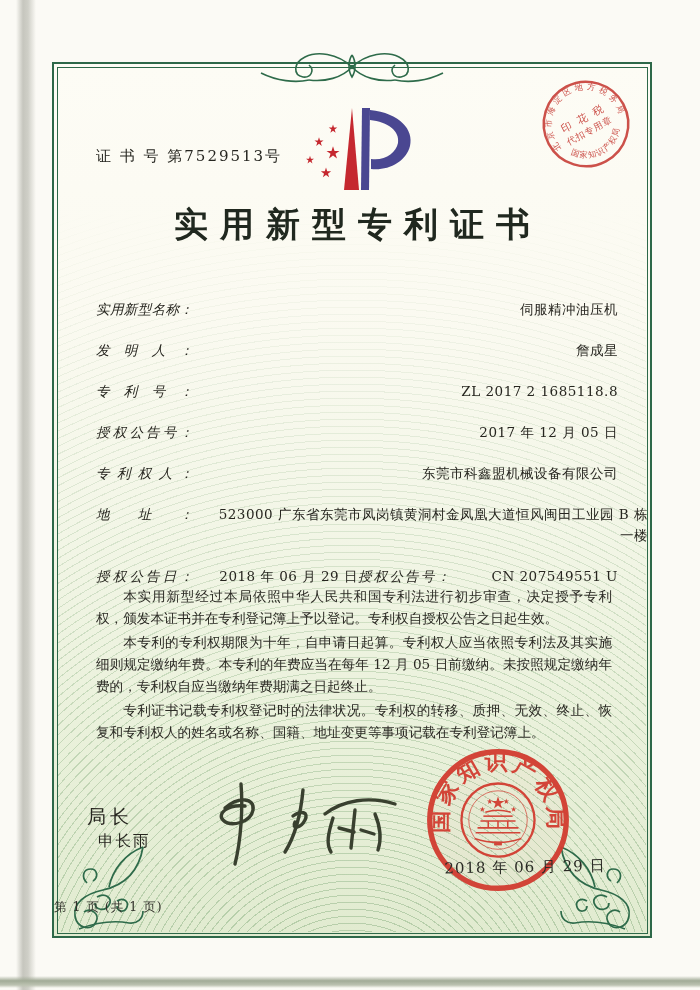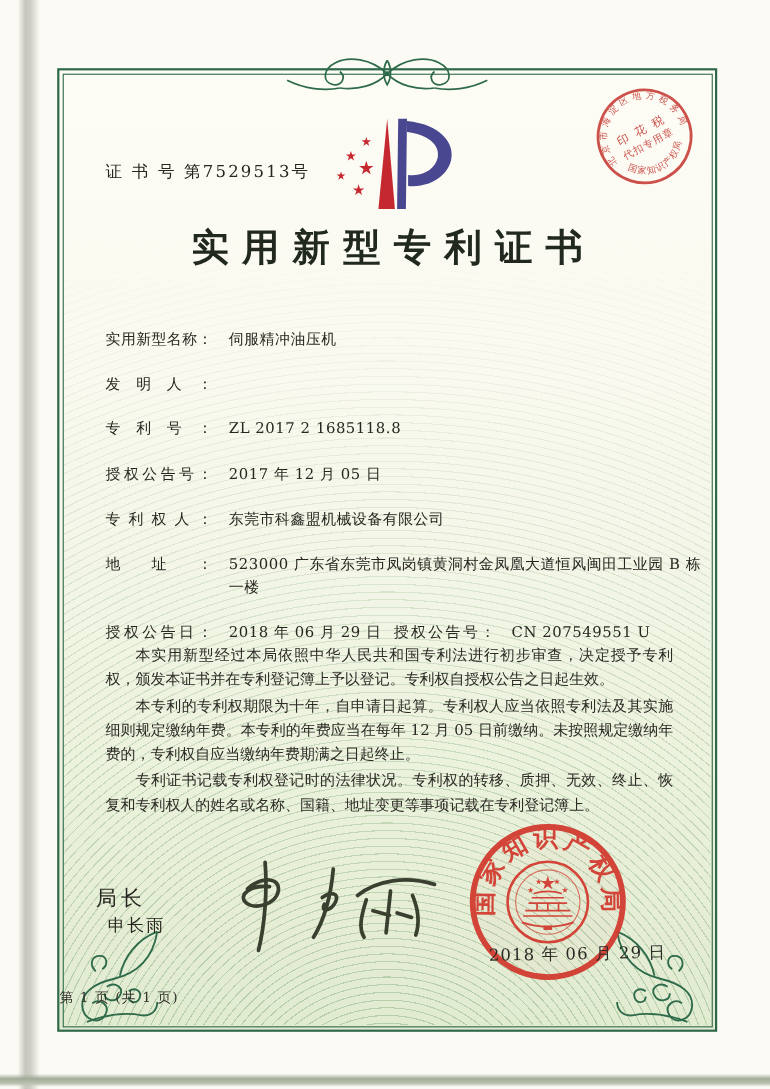--- a/index.html
+++ b/index.html
@@ -21,22 +21,22 @@
   .frame::before{content:"";position:absolute;inset:2.5px;border:1px solid #2d6849;pointer-events:none;}
   .guilloche{position:absolute;inset:4px;
     background:repeating-radial-gradient(circle at 50% 112%,rgba(118,163,112,.40) 0 1px,rgba(118,163,112,0) 1px 7px);
     -webkit-mask-image:linear-gradient(to bottom,transparent 0%,transparent 16%,rgba(0,0,0,.4) 45%,rgba(0,0,0,.75) 72%,#000 100%);
     mask-image:linear-gradient(to bottom,transparent 0%,transparent 16%,rgba(0,0,0,.4) 45%,rgba(0,0,0,.75) 72%,#000 100%);}
   .cert-no{left:42px;top:38px;font-size:15px;letter-spacing:2px;color:#262620;margin-top:45px;}
   .title{left:0;right:0;top:138px;text-align:center;font-size:34px;font-weight:700;
     letter-spacing:12px;text-indent:12px;color:#20281f;}
   .fields{left:42px;top:235px;width:522px;color:#26251f;}
   .frow{display:flex;margin-bottom:20px;line-height:20px;font-size:13.5px;}
-  .flabel{flex:0 0 97px;text-align:justify;text-align-last:justify;}
-  .fvalue{margin-left:15px;flex:1;letter-spacing:.5px;line-height:21px;}
+  .flabel{flex:0 0 97px;text-align:justify;text-align-last:justify;font-style:italic;}
+  .fvalue{margin-left:15px;flex:1;letter-spacing:.5px;line-height:21px;text-align:right;}
   .fpair{display:flex;flex:0 0 262px;}
   .fpair2{display:flex;flex:1;}
   .fpair2 .flabel{flex:0 0 92px;}
   .paras{left:42px;top:521px;width:516px;font-size:13.6px;line-height:22px;color:#2b2a24;text-align:justify;}
   .paras p{margin:0 0 2px;text-indent:2em;}
   .sig-title{left:33px;top:740px;font-size:19px;letter-spacing:4px;color:#26251f;}
   .sig-name{left:44px;top:767px;font-size:15.5px;letter-spacing:2px;color:#26251f;}
   .signature{left:143px;top:714px;}
   .tax-stamp{left:484px;top:12px;opacity:.92;}
   .seal{left:366px;top:680px;opacity:.95;}
@@ -130,20 +130,21 @@
 
     <div class="abs title">实用新型专利证书</div>
 
     <div class="abs fields">
       <div class="frow">
         <span class="flabel">实用新型名称：</span>
         <span class="fvalue">伺服精冲油压机</span>
       </div>
       <div class="frow">
         <span class="flabel">发明人：</span>
+        <span class="fvalue">詹成星</span>
       </div>
       <div class="frow">
         <span class="flabel">专利号：</span>
         <span class="fvalue">ZL 2017 2 1685118.8</span>
       </div>
       <div class="frow">
         <span class="flabel">授权公告号：</span>
         <span class="fvalue">2017 年 12 月 05 日</span>
       </div>
       <div class="frow">

